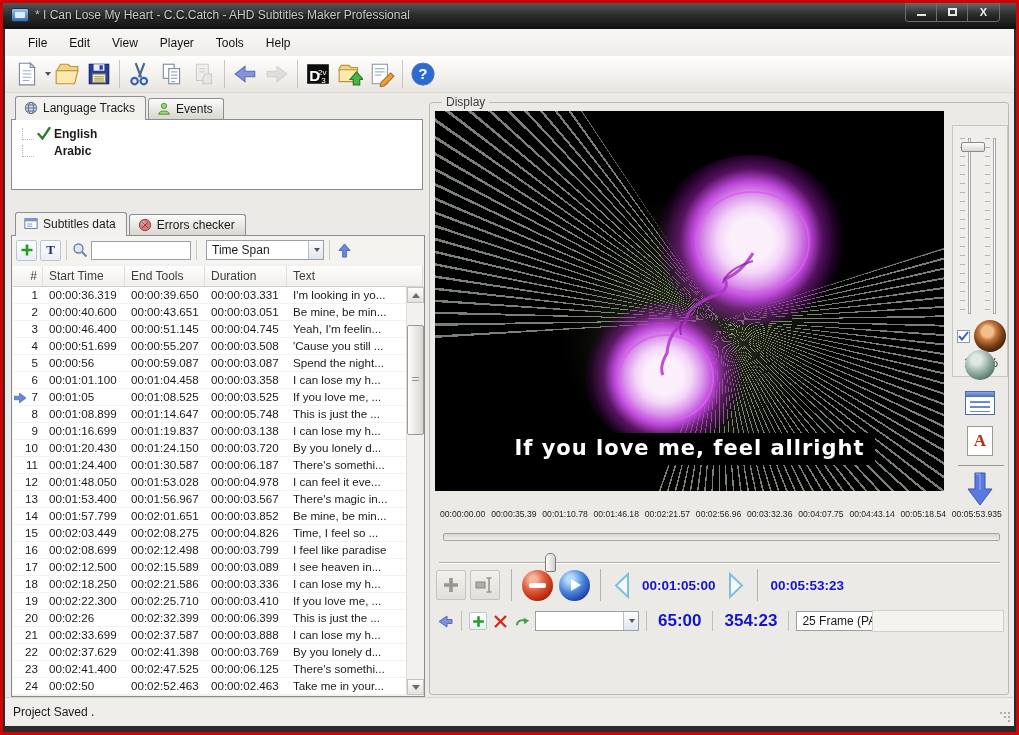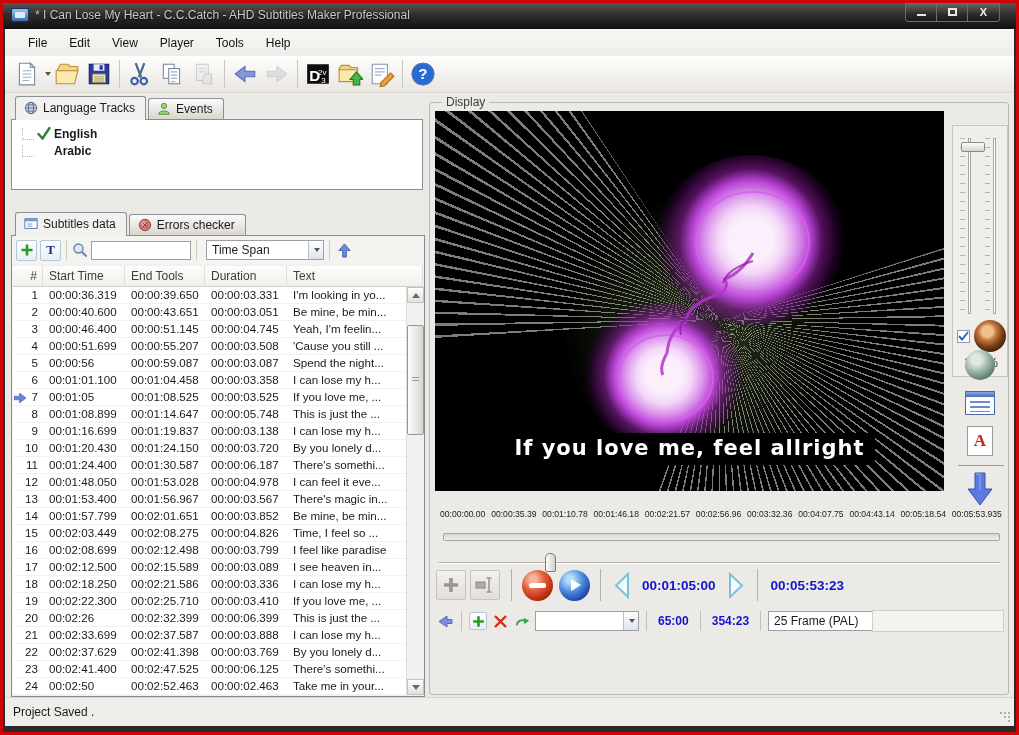--- a/index.html
+++ b/index.html
@@ -171,21 +171,21 @@
   .time-text { color:#1414cc; font-weight:bold; font-size:13.5px; margin:0 6px; white-space:nowrap; }
 
   
   .framerow { position:absolute; left:6px; top:506px; height:24px; display:flex; align-items:center; gap:4px; }
   .mini { width:18px; height:18px; display:flex; align-items:center; justify-content:center; }
   .mini svg { width:15px; height:15px; }
   .mini.boxed { border:1px solid #b9c6d6; background:linear-gradient(#fefefe,#e9eef5); border-radius:2px; }
   .fr-sep { width:1px; height:20px; background:#c2bfb9; margin:0 3px; }
   .sub-combo { width:104px; }
   .rate-combo { width:168px; }
-  .blue-num { color:#1414cc; font-weight:bold; font-size:12px; padding:0 4px; white-space:nowrap; }
+  .blue-num { color:#1414cc; font-weight:bold; font-size:17px; padding:0 4px; white-space:nowrap; }
   .empty-strip { position:absolute; left:442px; right:4px; top:507px; height:22px; border:1px solid #d2cfc9; background:#f4f3f0; }
 
   
   .statusbar { position:absolute; left:0; right:0; bottom:0; height:29px; background:#f0eeea;
                border-top:1px solid #d8d5cf; display:flex; align-items:center; padding-left:8px; }
   .grip { position:absolute; right:2px; bottom:2px; width:13px; height:13px;
           background:radial-gradient(circle at 2px 2px, #b0ada7 1px, transparent 1.4px),
                      radial-gradient(circle at 6px 6px, #b0ada7 1px, transparent 1.4px),
                      radial-gradient(circle at 10px 10px, #b0ada7 1px, transparent 1.4px),
                      radial-gradient(circle at 6px 2px, #b0ada7 1px, transparent 1.4px),

